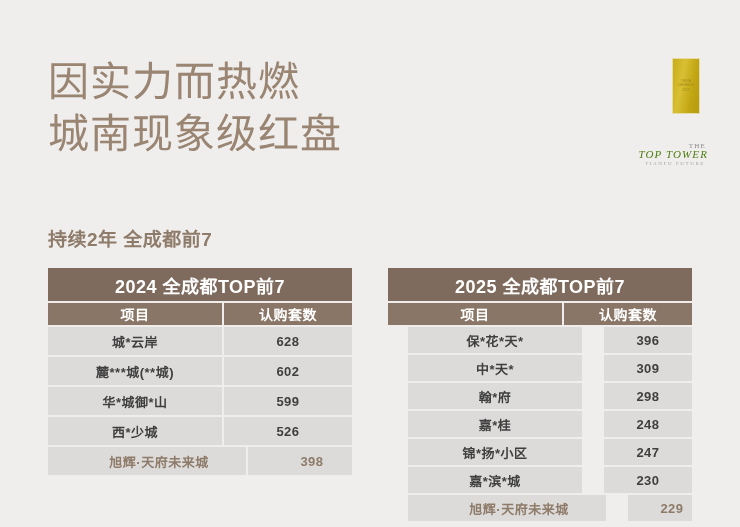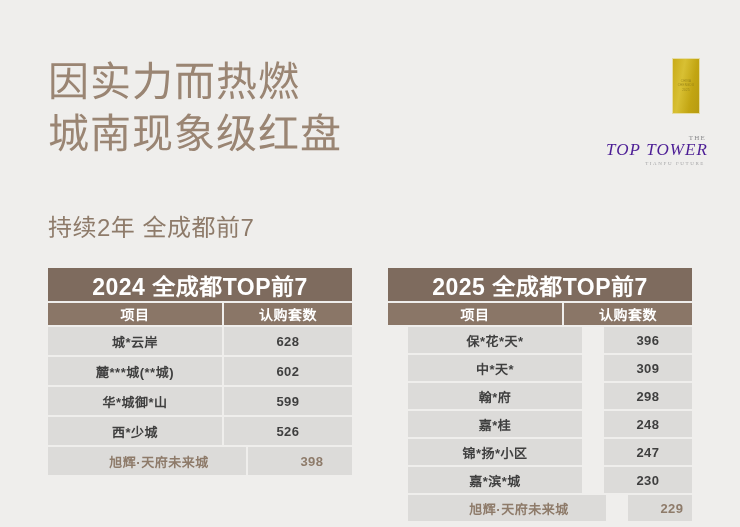--- a/index.html
+++ b/index.html
@@ -79,42 +79,42 @@
     color: #8a8a8c;
   }
   .logo-the {
     font-size: 7px;
     letter-spacing: 1.2px;
     display: block;
     margin-right: 2px;
     margin-bottom: -2px;
   }
   .logo-top-tower {
-    font-size: 17px;
+    font-size: 11px;
     letter-spacing: 1.1px;
     display: block;
     font-style: italic;
-    color: #4c1d95;
+    color: #4d7c0f;
   }
   .logo-tagline {
     font-size: 5px;
     letter-spacing: 1.6px;
     display: block;
     color: #a3a3a5;
     margin-top: 1px;
     margin-right: 3px;
   }
 
   
   .subtitle {
     position: absolute;
     left: 48px;
-    top: 208px;
-    font-size: 24px;
-    font-weight: normal;
+    top: 224px;
+    font-size: 19px;
+    font-weight: bold;
     color: #8e7b6a;
     letter-spacing: 0.5px;
   }
 
   
   .tables {
     position: absolute;
     left: 0;
     top: 268px;
     width: 740px;
@@ -124,21 +124,21 @@
     top: 0;
     width: 304px;
   }
   .table-card.left  { left: 48px; }
   .table-card.right { left: 388px; }
 
   .table-title {
     height: 33px;
     background: #7e6b5e;
     color: #ffffff;
-    font-size: 23px;
+    font-size: 18px;
     font-weight: bold;
     display: flex;
     align-items: center;
     justify-content: center;
     letter-spacing: 0.5px;
   }
   .table-subhead {
     display: flex;
     height: 22px;
     margin-top: 2px;

